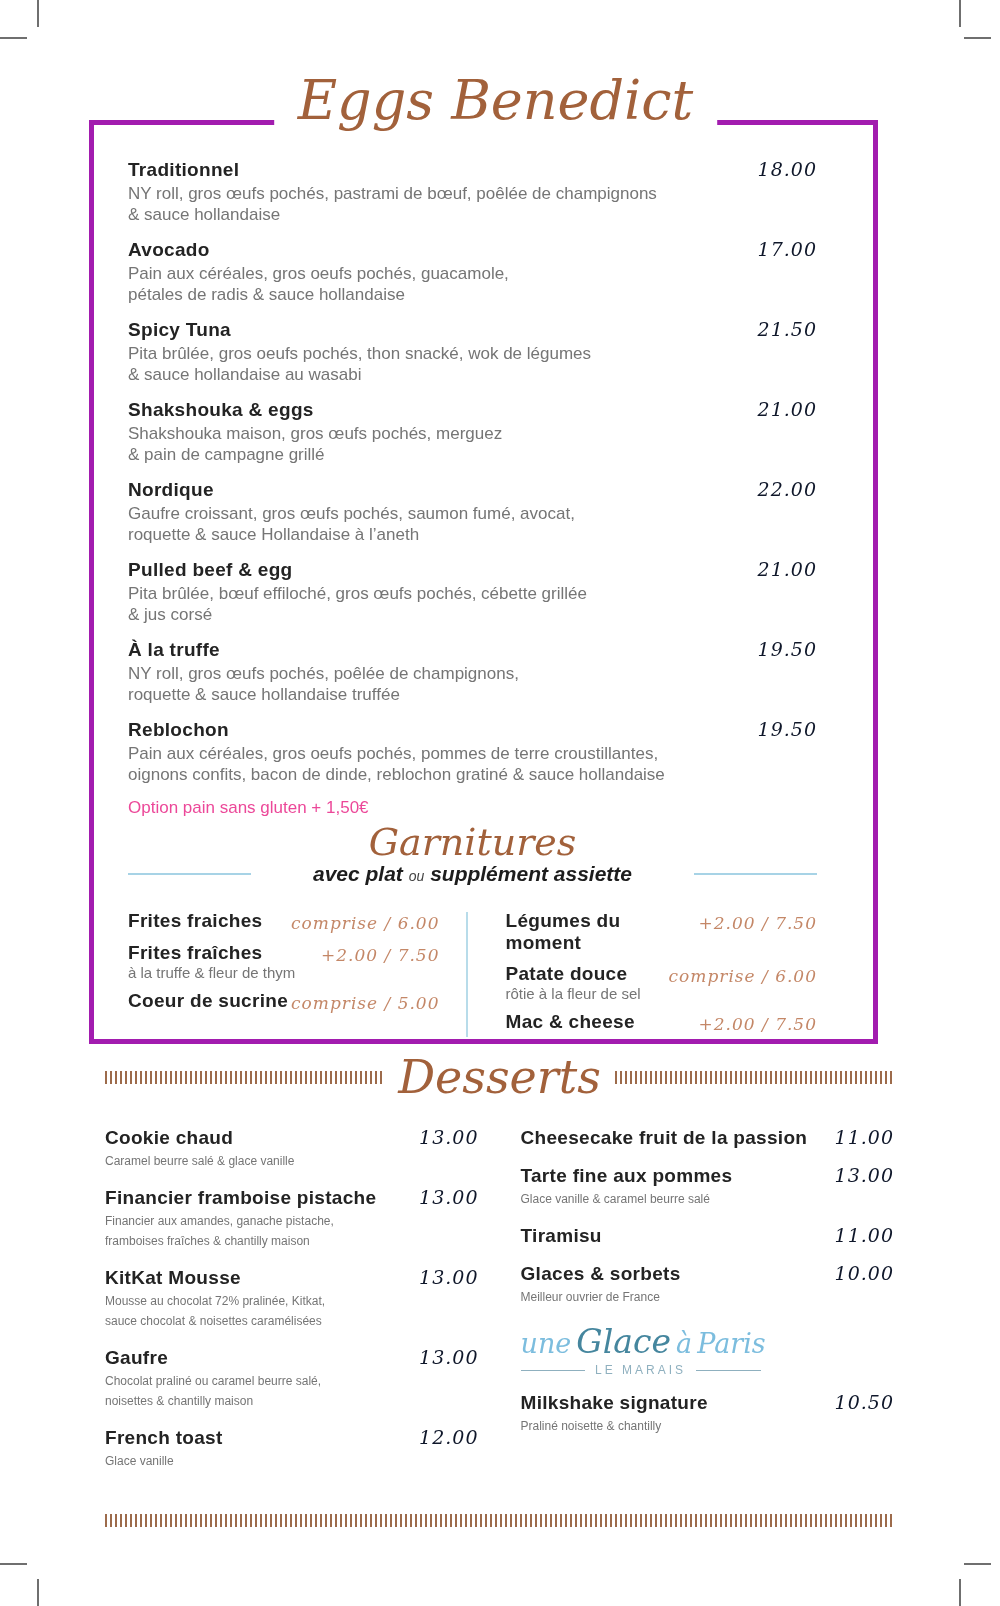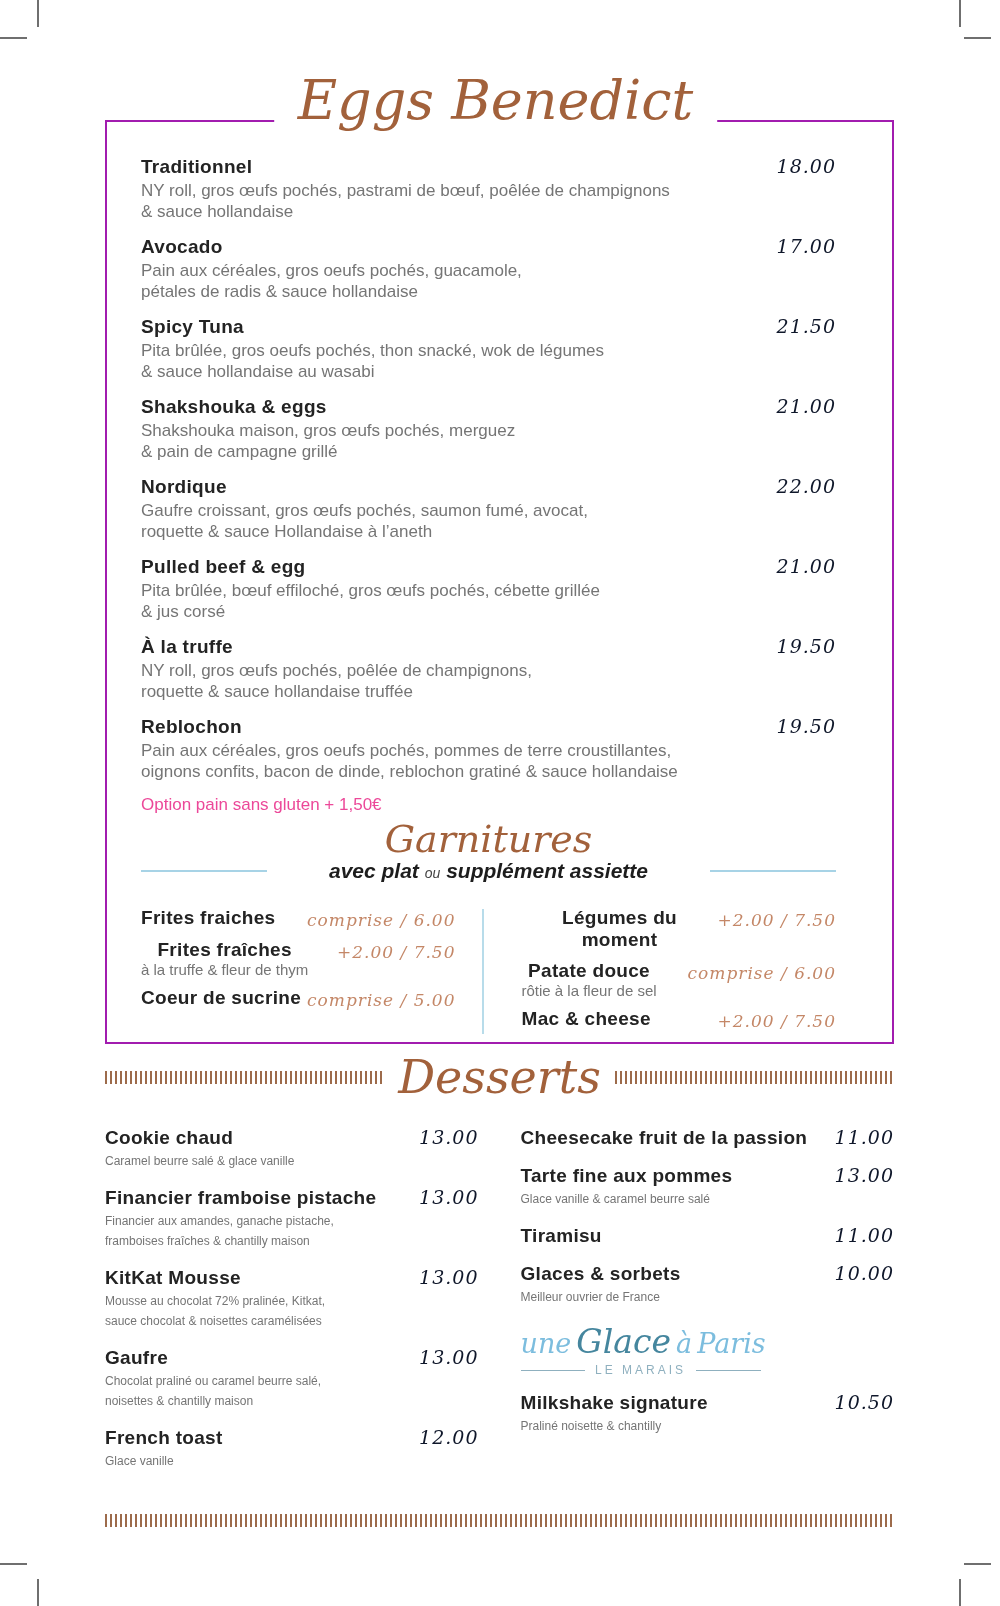--- a/index.html
+++ b/index.html
@@ -5,22 +5,22 @@
   html,body{margin:0;padding:0;background:#ffffff;}
   .page{position:relative;width:991px;height:1606px;background:#ffffff;overflow:hidden;
         font-family:"Liberation Sans",sans-serif;text-decoration:underline;}
 
   
   .crop{position:absolute;background:#6f6f6f;}
   .crop.v{width:2px;height:27px;}
   .crop.h{width:27px;height:2px;}
 
   
-  .eggs-frame{position:absolute;left:105px;top:120px;width:789px;height:924px;
-              border:2px solid #a21caf;box-sizing:border-box;padding:33px 56px 0 34px;}
+  .eggs-frame{position:absolute;left:89px;top:120px;width:789px;height:924px;
+              border:5px solid #a21caf;box-sizing:border-box;padding:33px 56px 0 34px;}
   .script{font-family:"DejaVu Serif",serif;font-style:italic;color:#a2613b;}
   .eggs-title{position:absolute;left:50%;top:68px;transform:translateX(-50%);
               font-size:54px;line-height:1;background:#ffffff;padding:6px 24px;
               white-space:nowrap;z-index:2;margin:0;font-weight:400;}
 
   .menu-item{margin-bottom:13px;}
   .item-row{display:flex;justify-content:space-between;align-items:baseline;}
   .item-name{font-size:19px;font-weight:700;color:#232323;letter-spacing:.3px;}
   .item-price{font-family:"DejaVu Serif",serif;font-style:italic;font-size:19px;
               color:#0f172a;letter-spacing:1px;white-space:nowrap;}
@@ -36,21 +36,21 @@
   .garn-rule{flex:1;height:2px;background:#a7d3e6;}
   .garn-subtitle{margin:0 14px;font-style:italic;font-weight:700;font-size:21px;
                  color:#1d1d1d;white-space:nowrap;}
   .garn-subtitle .ou{font-size:14px;font-weight:400;color:#444;}
 
   .garn-grid{display:flex;margin-top:24px;}
   .garn-col{flex:1;}
   .garn-col.left{padding-right:26px;}
   .garn-col.right{padding-left:26px;margin-left:12px;}
   .garn-divider{width:2px;background:#b8dcea;margin:2px 0 6px 0;}
-  .garn-row{display:flex;justify-content:space-between;align-items:flex-start;margin-bottom:9px;text-align:center;}
+  .garn-row{display:flex;justify-content:space-between;align-items:flex-start;margin-bottom:9px;}
   .garn-name{font-size:19px;font-weight:700;color:#232323;letter-spacing:.3px;display:block;}
   .garn-sub{display:block;font-size:15px;color:#757575;margin-top:0;}
   .garn-sub:empty{display:none;}
   .garn-price{font-family:"DejaVu Serif",serif;font-style:italic;font-size:17px;
               color:#c48767;letter-spacing:1px;white-space:nowrap;padding-top:3px;}
 
   
   .desserts-header{position:absolute;left:105px;width:789px;top:1054px;
                    display:flex;align-items:center;}
   .stripe{flex:1;height:13px;

